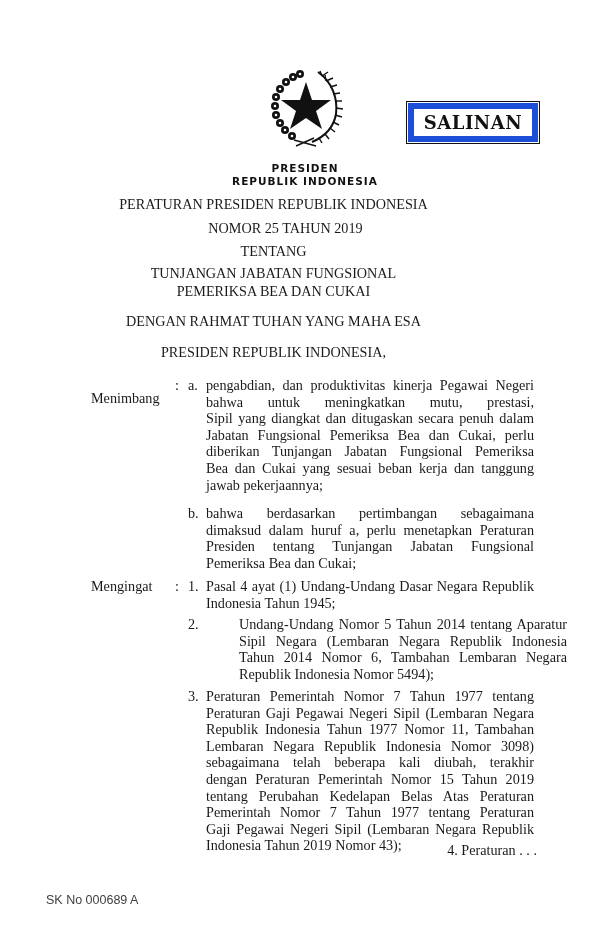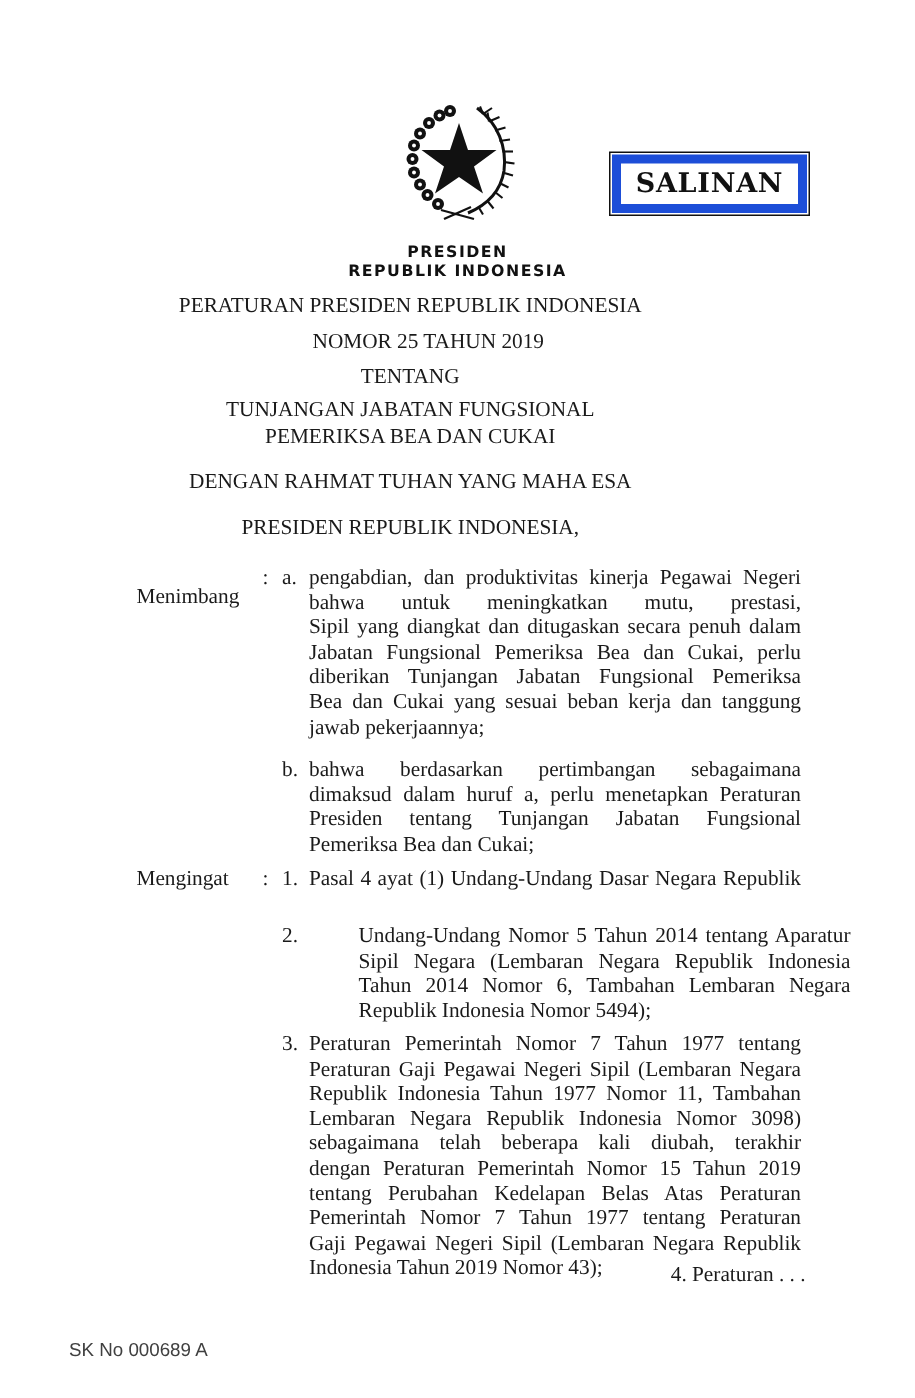--- a/index.html
+++ b/index.html
@@ -108,20 +108,21 @@
   <span class="line">Presiden tentang Tunjangan Jabatan Fungsional</span>
   <span class="line last">Pemeriksa Bea dan Cukai;</span>
 </div>
 
 <div class="abs label" style="left:91px; top:578px;">Mengingat</div>
 <div class="abs colon" style="left:175px; top:578px;">:</div>
 
 <div class="abs marker" style="left:188px; top:578px;">1.</div>
 <div class="abs para" style="left:206px; top:578px;">
   <span class="line">Pasal 4 ayat (1) Undang-Undang Dasar Negara Republik</span>
+  <span class="line last">Indonesia Tahun 1945;</span>
 </div>
 
 <div class="abs marker" style="left:188px; top:616px;">2.</div>
 <div class="abs para" style="left:206px; top:616px;margin-left:33px;">
   <span class="line">Undang-Undang Nomor 5 Tahun 2014 tentang Aparatur</span>
   <span class="line">Sipil Negara (Lembaran Negara Republik Indonesia</span>
   <span class="line">Tahun 2014 Nomor 6, Tambahan Lembaran Negara</span>
   <span class="line last">Republik Indonesia Nomor 5494);</span>
 </div>
 

